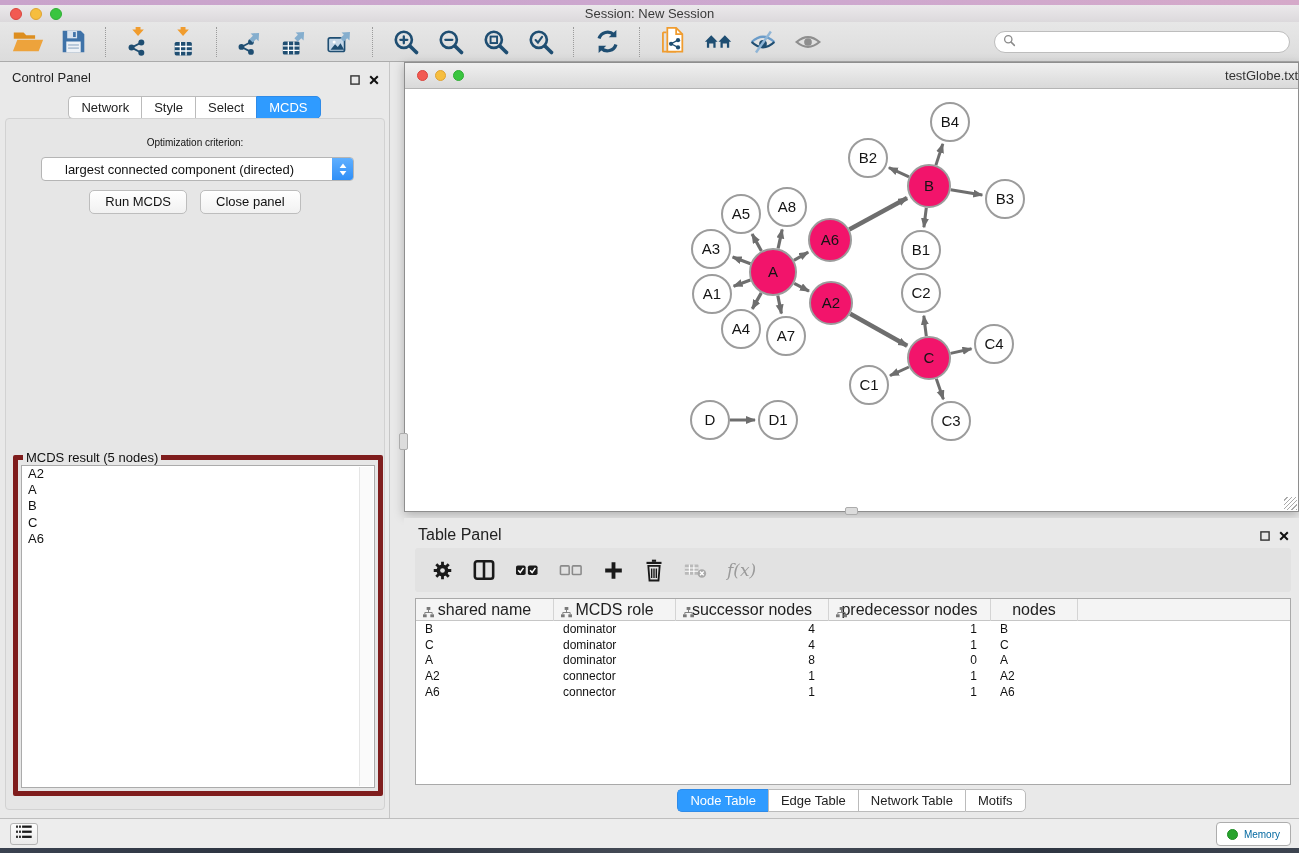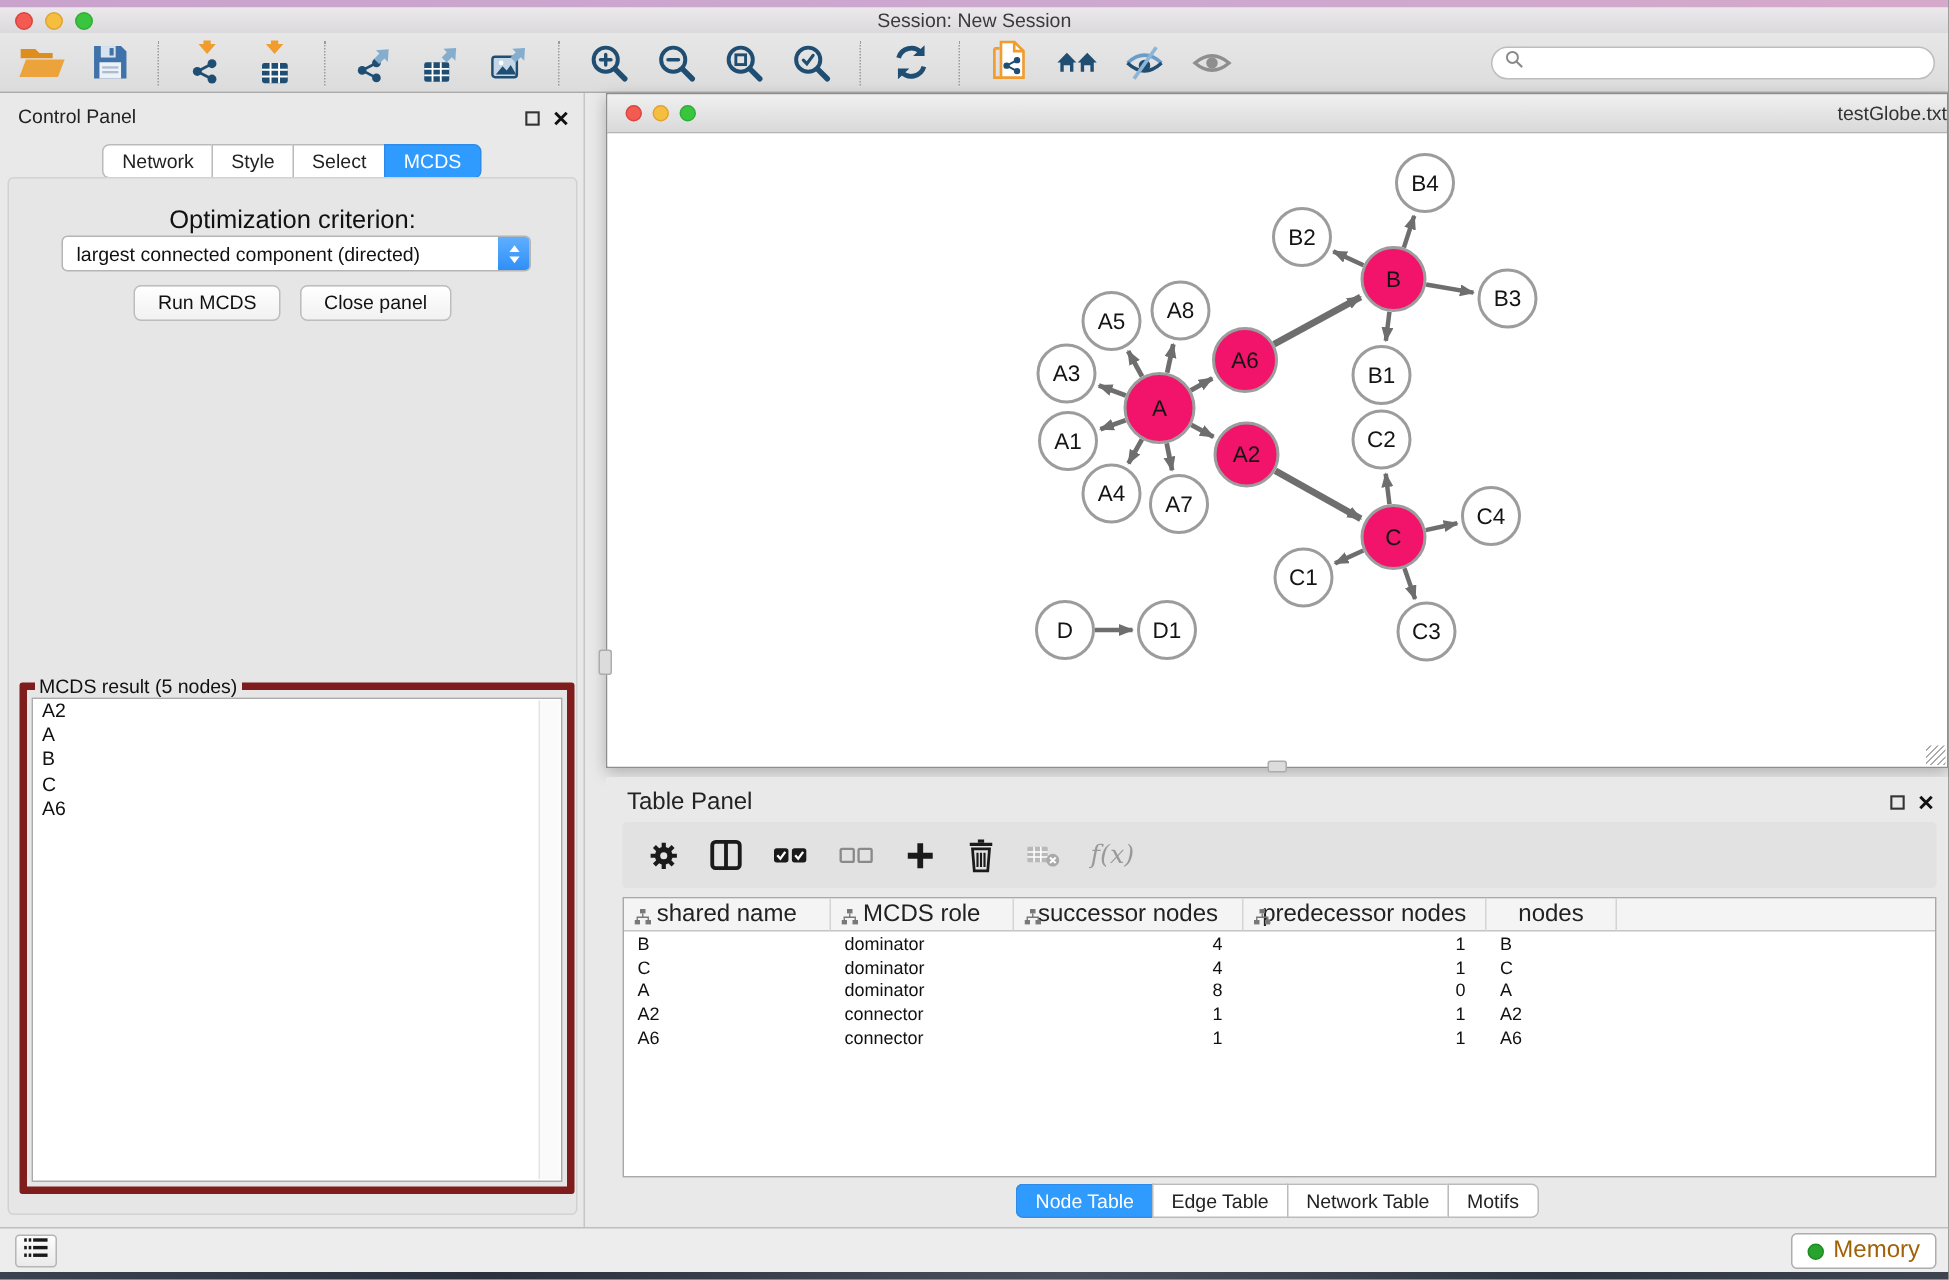--- a/index.html
+++ b/index.html
@@ -34,24 +34,24 @@
   .phead .ptitle{position:absolute;left:12px;top:8px;font-size:13px;color:#222;}
   .winbtns{position:absolute;right:10px;top:9px;display:flex;gap:9px;align-items:center;}
   .ptabs{position:absolute;left:0;top:34px;width:100%;display:flex;justify-content:center;}
   .ptab{font-size:13px;color:#222;background:#fff;border:1px solid #BBB;border-right:none;
         padding:3px 12px;line-height:15px;cursor:default;}
   .ptab:first-child{border-radius:5px 0 0 5px;}
   .ptab:last-child{border-radius:0 5px 5px 0;border-right:1px solid #BBB;}
   .ptab.active{background:#2F9BFF;border-color:#2F8BE8;color:#fff;}
   .cinner{position:absolute;left:5px;top:56px;width:380px;height:692px;background:#E6E6E6;
           border:1px solid #D2D2D2;border-radius:4px;box-sizing:border-box;}
-  .optlabel{position:absolute;left:0;top:75px;width:390px;text-align:center;font-size:17px;color:#111;}
+  .optlabel{position:absolute;left:0;top:75px;width:390px;text-align:center;font-size:10px;color:#111;}
   .select{position:absolute;left:41px;top:95px;width:313px;height:24px;background:#fff;border:1px solid #B5B5B5;
           border-radius:4px;box-sizing:border-box;display:flex;align-items:center;}
-  .select .val{font-size:13px;color:#111;padding-left:9px;flex:1;white-space:nowrap;}
+  .select .val{font-size:13px;color:#111;padding-left:23px;flex:1;white-space:nowrap;}
   .stepper{width:21px;height:22px;background:linear-gradient(#5FAFFF,#2F8FF7);border-radius:0 3px 3px 0;
            display:flex;align-items:center;justify-content:center;}
   .btnrow{position:absolute;left:0;top:128px;width:390px;display:flex;justify-content:center;gap:13px;}
   .btn{font-size:13px;color:#111;background:linear-gradient(#FFF,#F1F1F1);border:1px solid #BDBDBD;
        border-radius:5px;padding:3px 15px;line-height:16px;cursor:default;}
   fieldset.resultbox{position:absolute;left:13px;top:388px;width:370px;height:346px;margin:0;padding:0;
           border:5px solid #7f1d1d;border-radius:2px;box-sizing:border-box;background:transparent;}
   fieldset.resultbox legend{font-size:13px;color:#111;margin-left:5px;padding:0 3px;}
   .resultlist{position:absolute;left:3px;right:3px;top:0px;bottom:3px;background:#fff;
               border:1px solid #ABABAB;box-sizing:border-box;}
@@ -88,21 +88,21 @@
   .td.right{padding-right:14px;text-align:right;}
   .ttabs{position:absolute;left:0;top:271px;width:100%;display:flex;justify-content:center;}
   
   .statusbar{position:absolute;left:0;top:818px;width:1299px;height:30px;background:#EDEDED;
              border-top:1px solid #BEBEBE;box-sizing:border-box;}
   .listbtn{position:absolute;left:10px;top:4px;width:28px;height:22px;background:linear-gradient(#FDFDFD,#EAEAEA);
            border:1px solid #B5B5B5;border-radius:3px;display:flex;align-items:center;justify-content:center;box-sizing:border-box;}
   .membtn{position:absolute;right:8px;top:3px;height:24px;background:#fff;border:1px solid #ADADAD;border-radius:4px;
           display:flex;align-items:center;gap:6px;padding:0 10px;box-sizing:border-box;}
   .memdot{width:11px;height:11px;border-radius:50%;background:#28A32D;border:1px solid #1E8C24;box-sizing:border-box;}
-  .memlabel{font-size:16px;color:#a16207;}
+  .memlabel{font-size:10px;color:#0369a1;}
   .bottom-strip{position:absolute;left:0;top:848px;width:1299px;height:5px;
       background:linear-gradient(90deg,#3A4250,#2A313D 25%,#4A505B 55%,#2E3642 80%,#3D4450);}
 </style>
 </head>
 <body>
 
 <div id="app">
 
   <div class="top-strip"></div>
 

